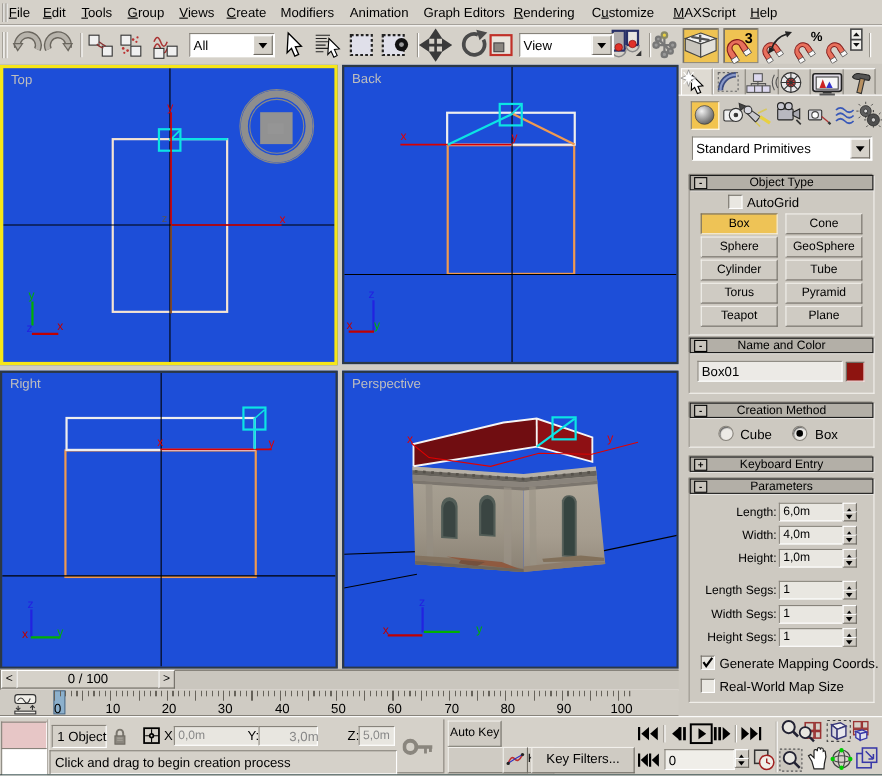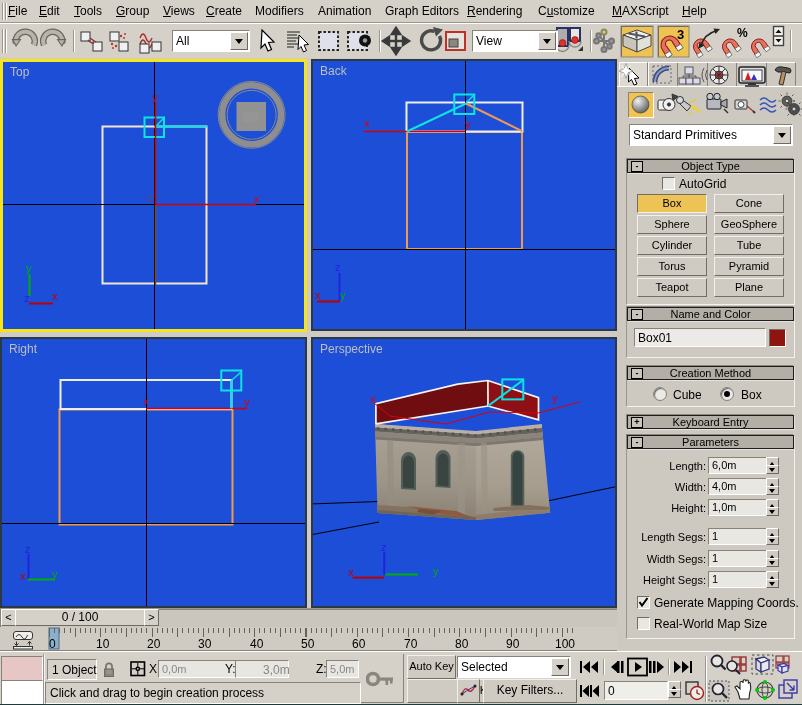--- a/index.html
+++ b/index.html
@@ -684,24 +684,20 @@
       </svg>
     <div class="abs" style="left:403px;top:2px;width:1px;height:48px;background:#87837b;"></div>
     <div class="abs" style="left:357px;top:50px;width:47px;height:1px;background:#87837b;"></div>
 
     <div class="abs sunken" style="left:45px;top:30px;width:314px;height:20px;background:#d5d1c9;">
         <span style="position:absolute;left:4px;top:3px;font-size:12px;white-space:nowrap;">Click and drag to begin creation process</span>
       </div>
 
     <div class="btn" style="left:407px;top:3px;width:47px;height:22px;line-height:21px;font-size:11px;white-space:nowrap;">Auto Key</div>
     <div class="btn" style="left:407px;top:27px;width:47px;height:22px;line-height:21px;font-size:11px;white-space:nowrap;padding-left:48px;">Set Key</div>
-    <div class="combo" style="left:457px;top:4px;width:112px;height:20px;">
-        <span class="ctext" style="top:3px;font-size:12px;">Selected</span>
-        <span class="cbtn"></span>
-      </div>
     <div class="btn" style="left:457px;top:27px;width:21px;height:22px;"><svg width="19" height="20">
           <path d="M3 14 Q6 6 9 10 T16 6" fill="none" stroke="#c03030" stroke-width="1.5"></path>
           <path d="M3 14 L9 10 L16 6" fill="none" stroke="#3030c0" stroke-width="1"></path>
           <circle cx="3" cy="14" r="1.5" fill="#222"></circle>
           <circle cx="16" cy="6" r="1.5" fill="#222"></circle>
         </svg></div>
     <div class="btn" style="left:483px;top:27px;width:92px;height:22px;line-height:21px;font-size:12px;">Key Filters...</div>
 
     <svg class="abs" style="left:578px;top:3px;" width="120" height="24">
       <g fill="#000">

